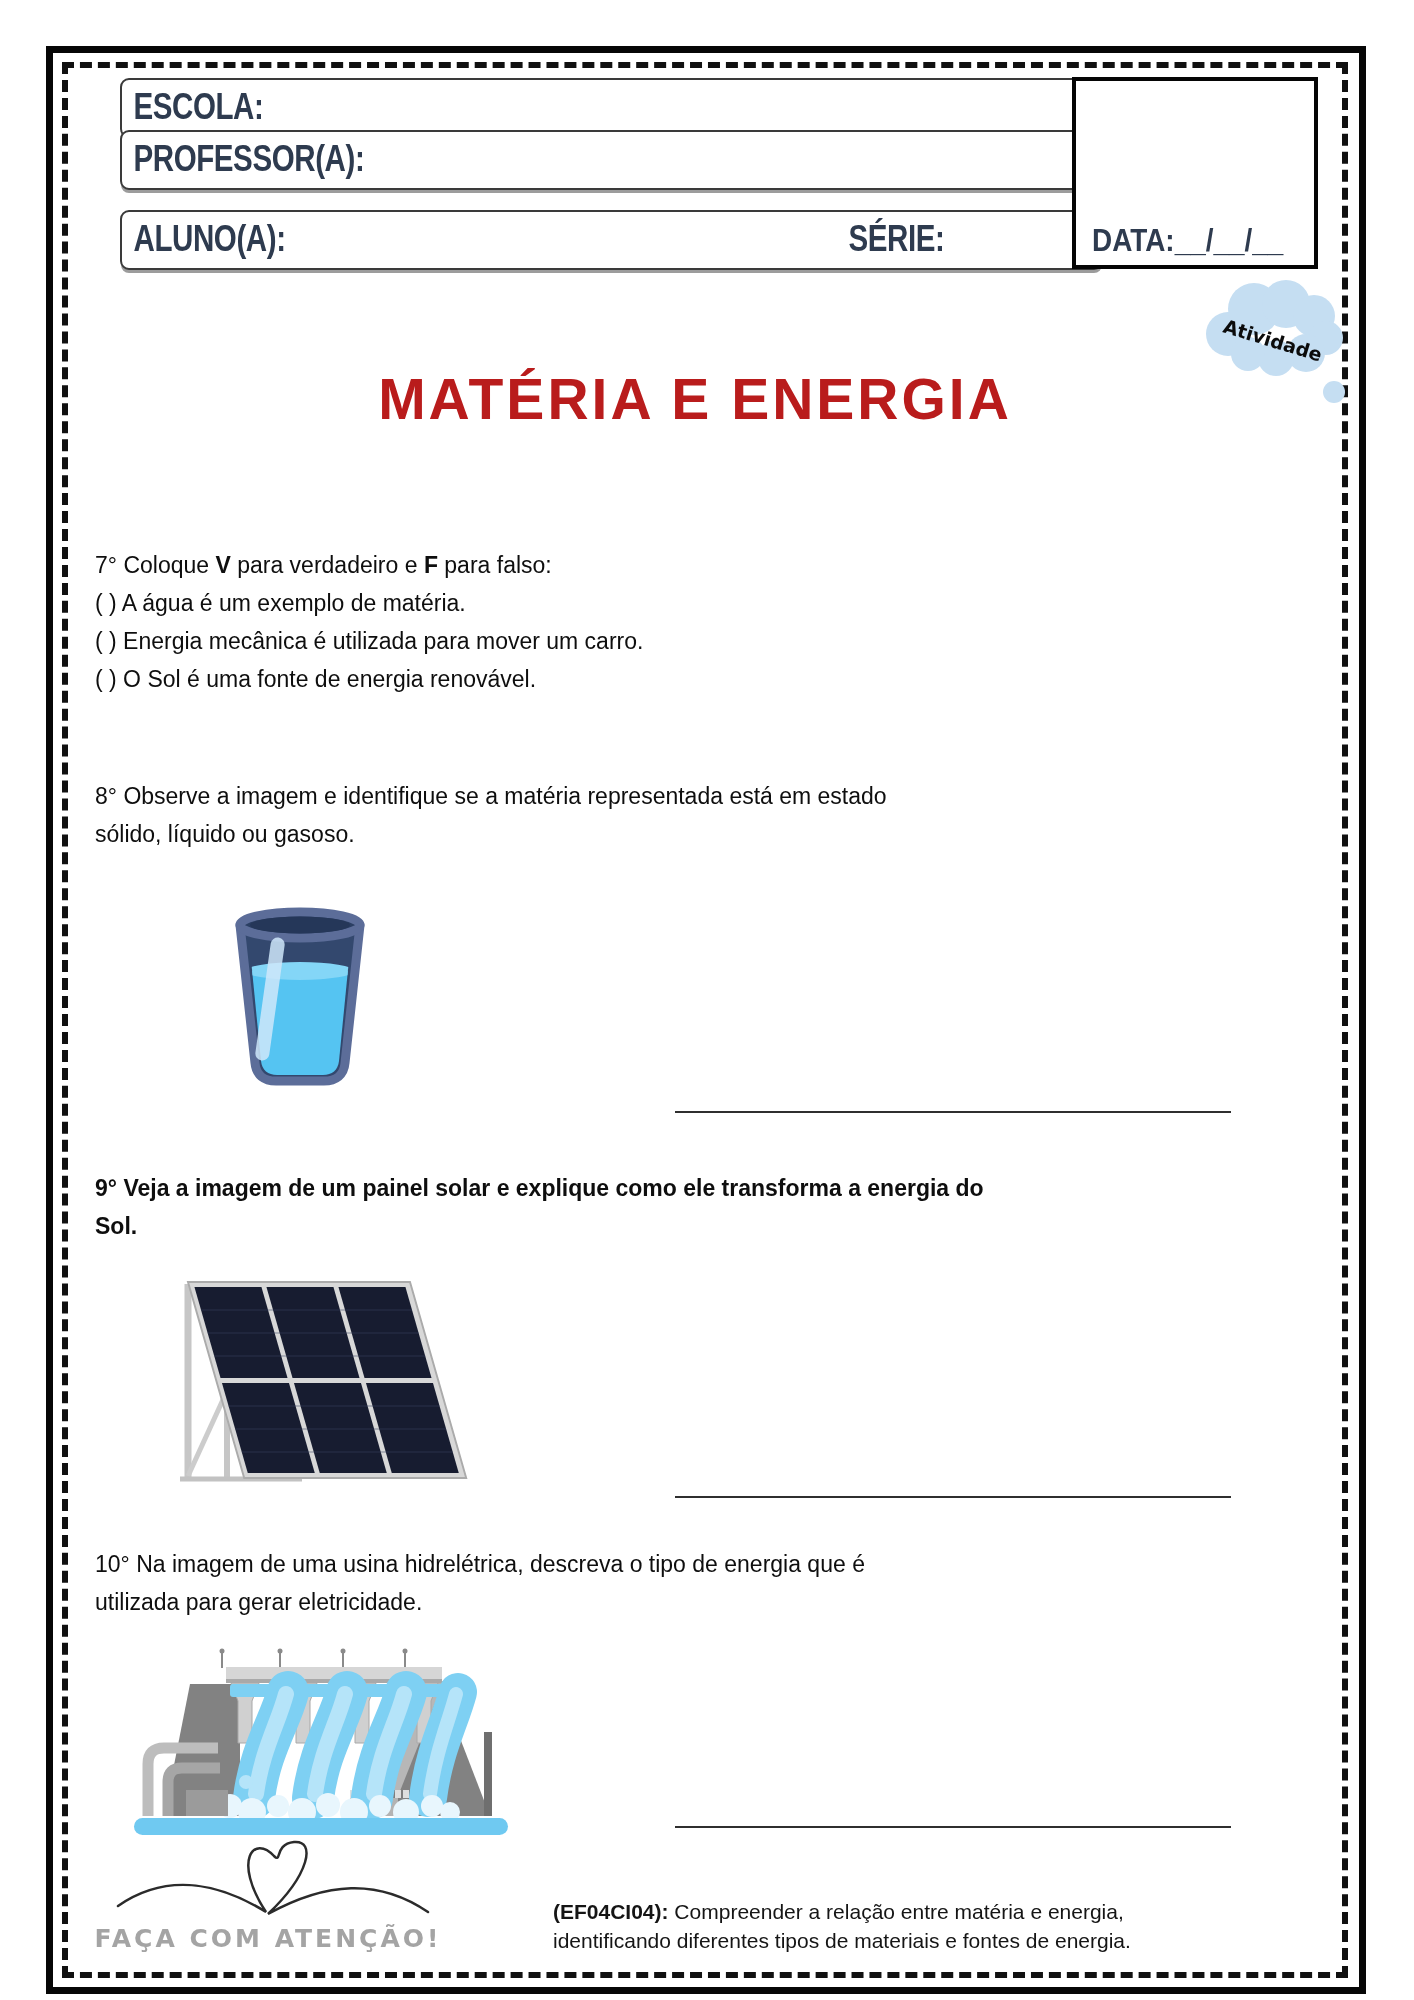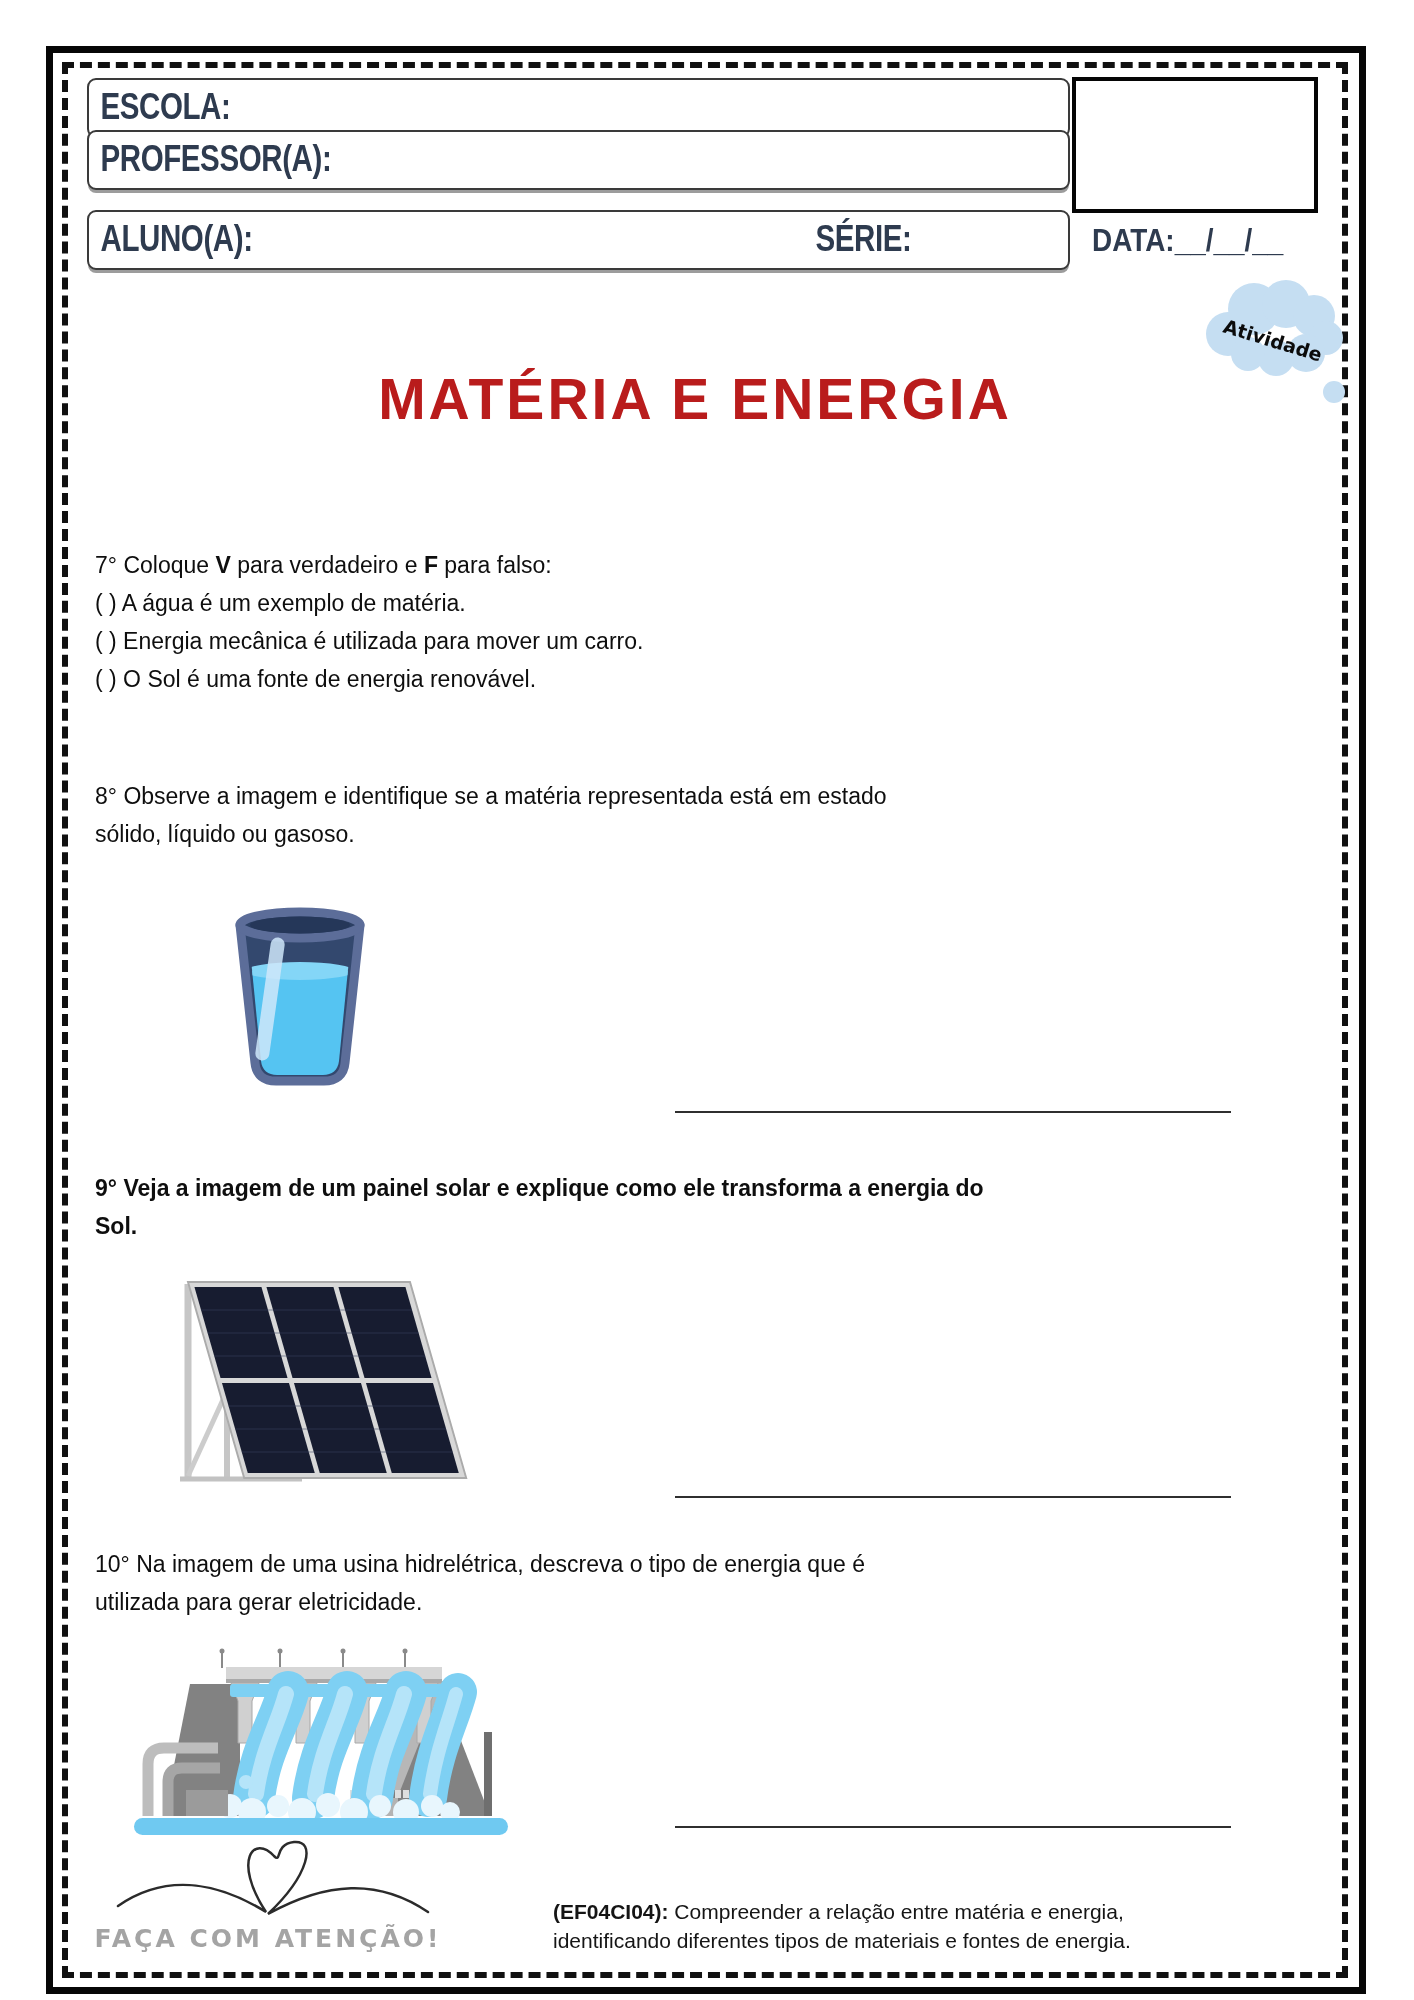--- a/index.html
+++ b/index.html
@@ -6,21 +6,21 @@
   .page{position:relative;width:1414px;height:2000px;background:#ffffff;
         font-family:"Liberation Sans",sans-serif;overflow:hidden;margin:0 auto;}
   .abs{position:absolute;}
 
   
   .border-solid{left:46px;top:46px;width:1306px;height:1934px;border:7px solid #060606;}
   .border-dashed{left:62px;top:62px;width:1274px;height:1904px;border:6px dashed #101010;}
 
   
   .row-box{background:#fff;border:2px solid #3a3a3a;border-radius:9px;
-           box-shadow:0 4px 0 -1px #9c9c9c;box-sizing:border-box;}
+           box-shadow:0 4px 0 -1px #9c9c9c;box-sizing:border-box;margin-left:33px;}
   .row-label{display:inline-block;color:#2e3b4f;font-size:36px;font-weight:600;
              line-height:54px;padding-left:14px;white-space:nowrap;
              transform:scaleX(0.82);transform-origin:0 50%;letter-spacing:-0.5px;}
   .date-box{border:4px solid #050505;background:#fff;box-sizing:border-box;}
   .date-text{color:#2e3b4f;font-size:31px;font-weight:600;white-space:nowrap;
              transform:scaleX(0.9);transform-origin:0 50%;}
 
   
   .title{width:1200px;text-align:center;font-size:57px;font-weight:700;
          color:#b91c1c;letter-spacing:3px;}
@@ -48,21 +48,21 @@
     <span class="row-label">ESCOLA:</span>
   </div>
   <div class="abs row-box" style="left:87px;top:130px;width:983px;height:60px;">
     <span class="row-label">PROFESSOR(A):</span>
   </div>
   <div class="abs row-box" style="left:87px;top:210px;width:983px;height:60px;">
     <span class="row-label">ALUNO(A):</span>
     <span class="row-label abs" style="left:715px;top:0;">SÉRIE:</span>
   </div>
 
-  <div class="abs date-box" style="left:1072px;top:77px;width:246px;height:136px;">
+  <div class="abs date-box" style="left:1072px;top:77px;width:246px;height:192px;">
     <span class="date-text abs" style="left:16px;top:142px;">DATA:__/__/__</span>
   </div>
 
   <svg class="abs" style="left:1198px;top:276px;" width="150" height="130" viewBox="0 0 150 130">
     <g fill="#c5def2">
       <circle cx="30" cy="58" r="22"></circle>
         <circle cx="56" cy="33" r="26"></circle>
       <circle cx="88" cy="28" r="24"></circle>
         <circle cx="116" cy="40" r="21"></circle>
       <circle cx="128" cy="62" r="17"></circle>

